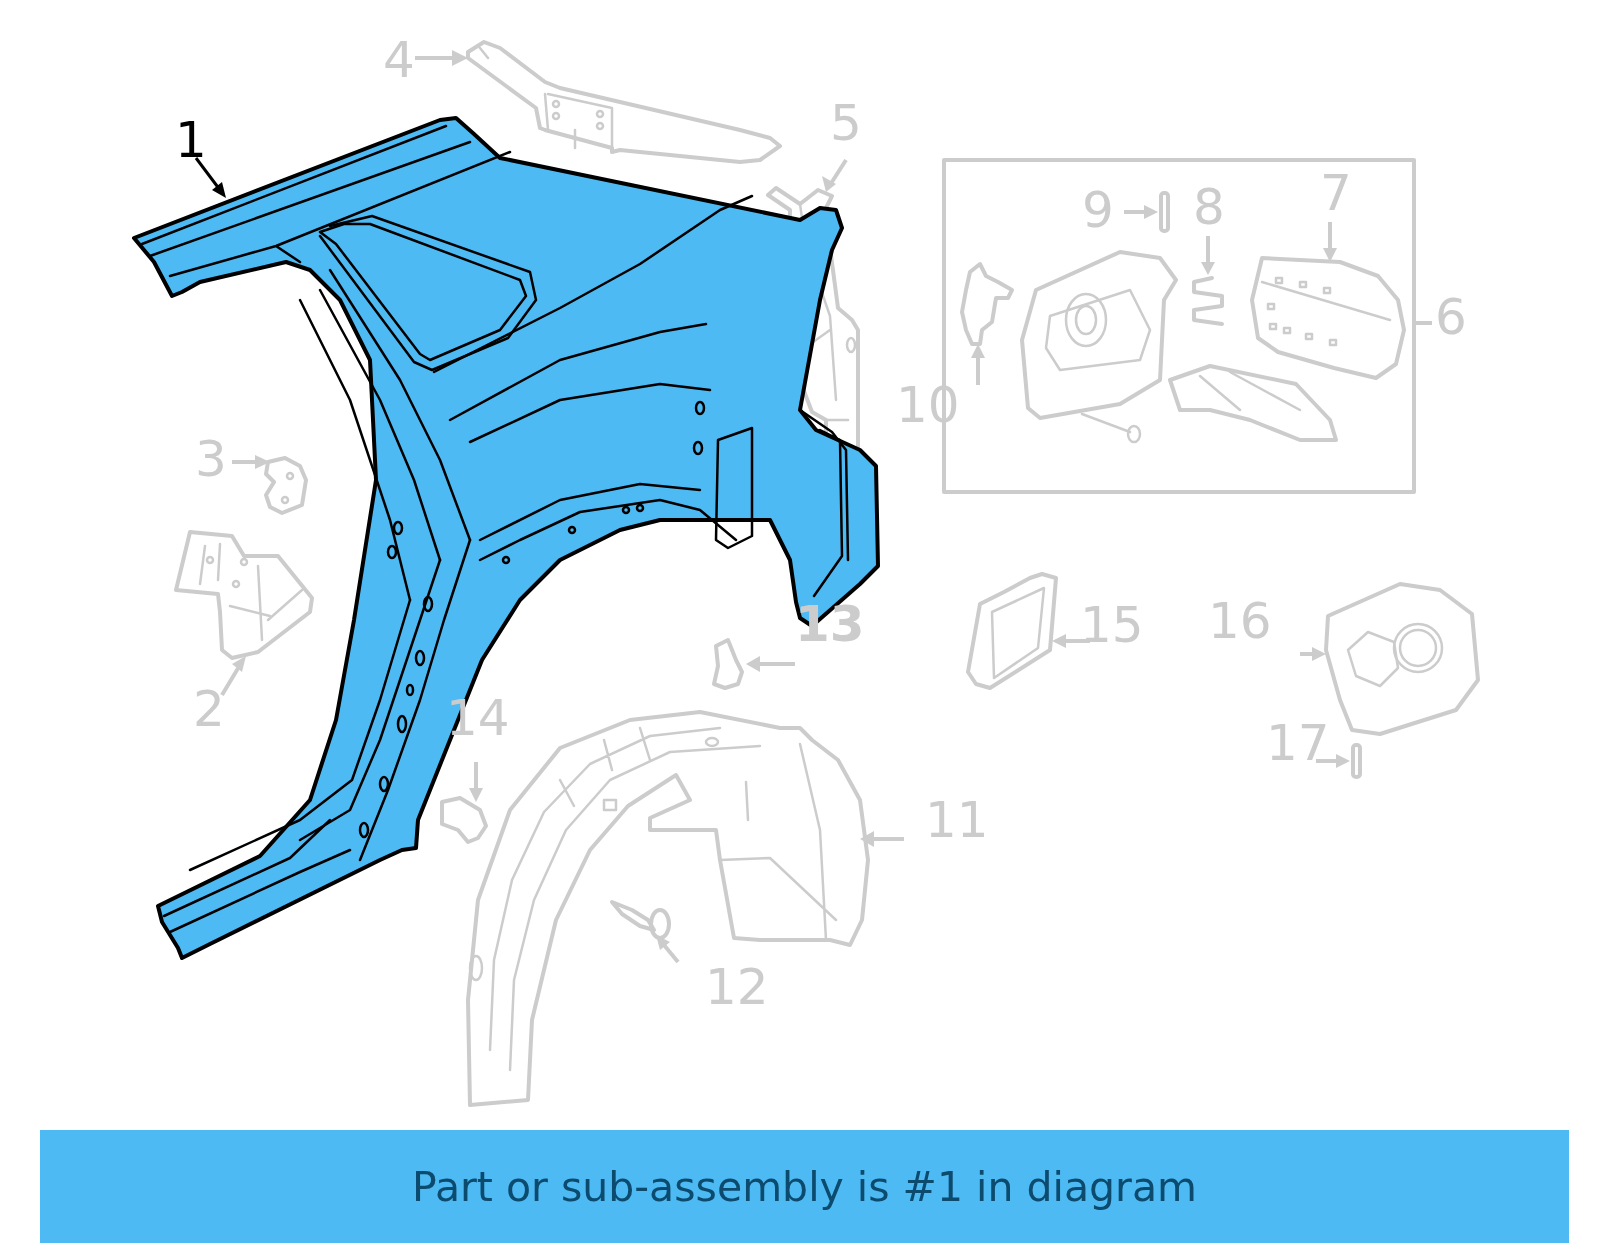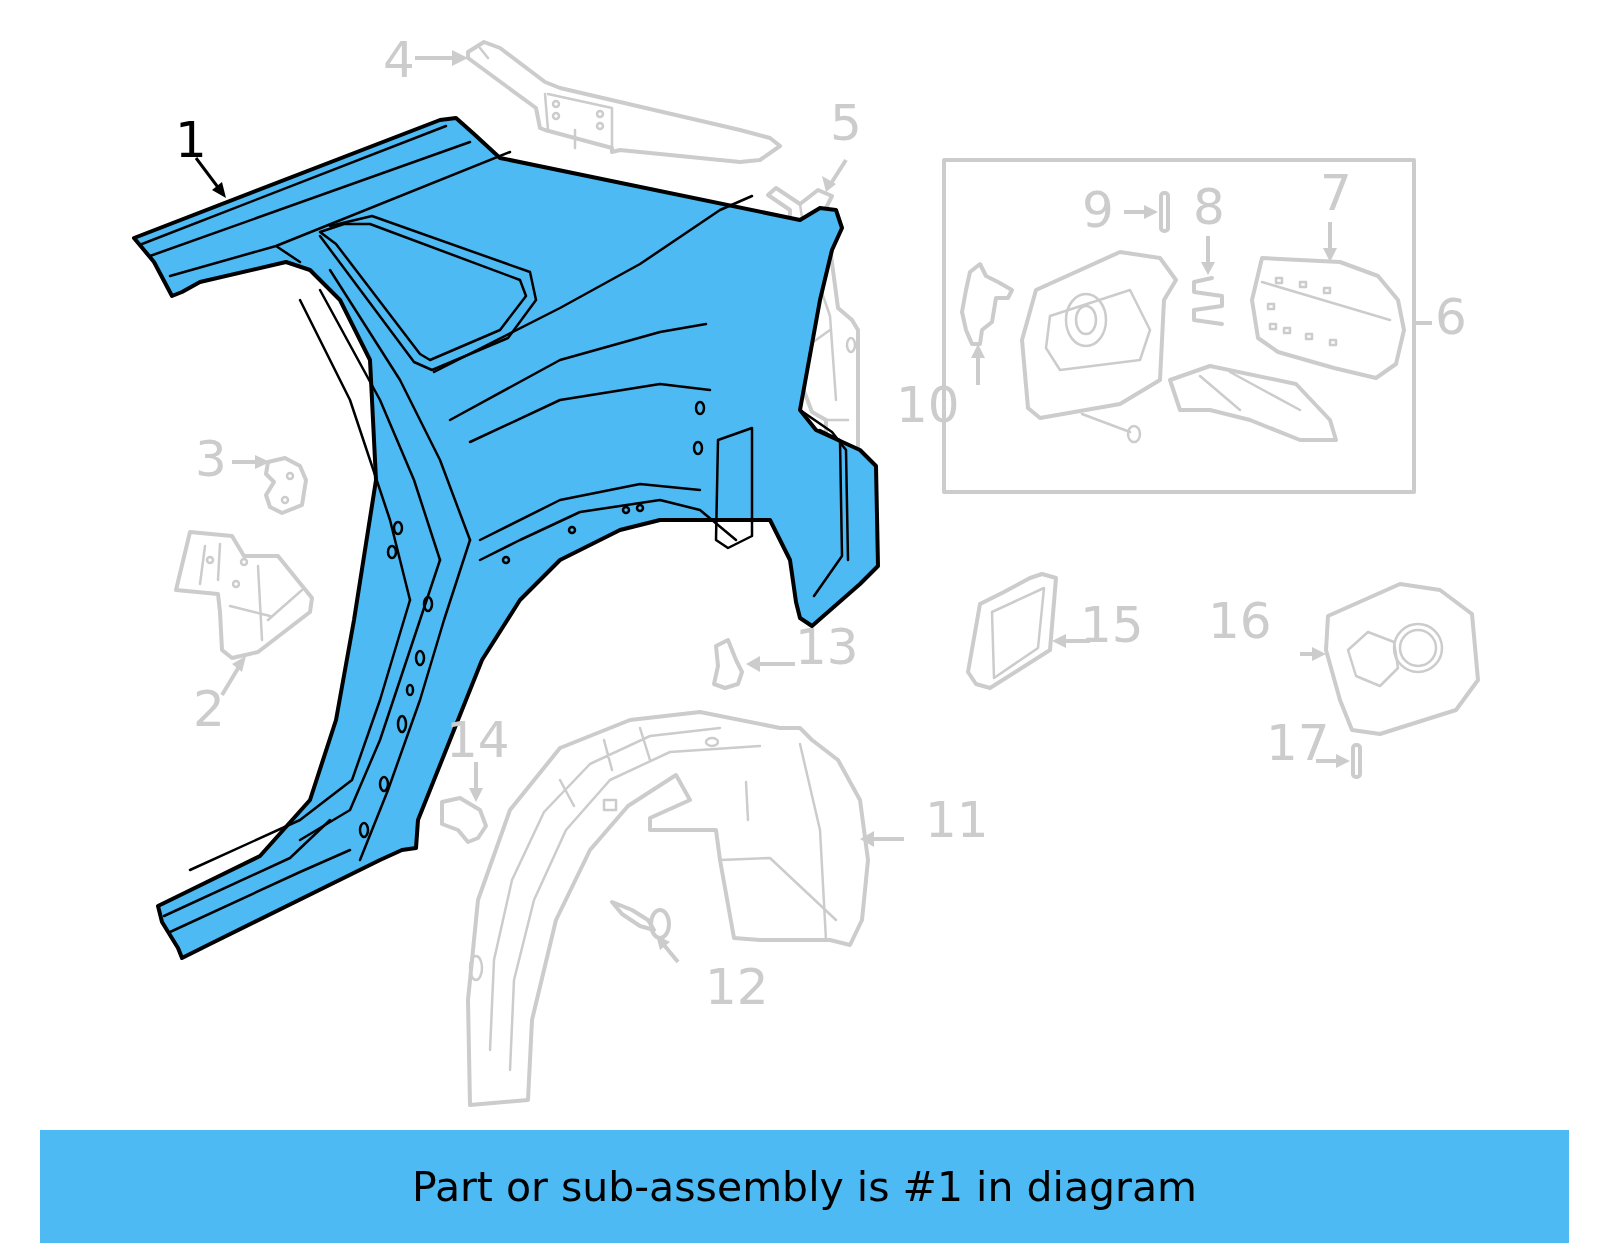--- a/index.html
+++ b/index.html
@@ -3,21 +3,21 @@
 <meta charset="utf-8">
 <style>
   html, body { margin: 0; padding: 0; background: #ffffff; }
   body { width: 1600px; height: 1249px; position: relative; overflow: hidden;
          font-family: "DejaVu Sans", sans-serif; }
   #diagram { position: absolute; left: 0; top: 0; width: 1600px; height: 1110px; }
   .callout { position: absolute; font-family: "DejaVu Sans", sans-serif; font-size: 50px;
              line-height: 1; color: #cccccc; }
   .callout.active { color: #000000; }
   #banner { position: absolute; left: 40px; top: 1130px; width: 1529px; height: 113px;
-            background: #4dbaf3; color: #000000; text-align: center;
+            background: #4dbaf3; color: #0c4a6e; text-align: center;
             font-family: "DejaVu Sans", sans-serif; font-size: 41px; line-height: 48px;
             display: flex; flex-direction: column; justify-content: center; }
   .ghost { fill: none; stroke: #cccccc; stroke-width: 4; stroke-linejoin: round; stroke-linecap: round; }
   .ghost-thin { fill: none; stroke: #cccccc; stroke-width: 2.5; stroke-linejoin: round; stroke-linecap: round; }
   .hl { fill: #4dbaf3; stroke: #000; stroke-width: 4; stroke-linejoin: round; }
   .hl-line { fill: none; stroke: #000; stroke-width: 2.5; stroke-linejoin: round; stroke-linecap: round; }
   .arrow-g { stroke: #cccccc; stroke-width: 4; fill: none; }
   .arrowhead-g { fill: #cccccc; }
 </style>
 </head>
@@ -193,21 +193,21 @@
 <span class="callout" style="left:195px;top:434px;">3</span>
 <span class="callout" style="left:383px;top:35px;">4</span>
 <span class="callout" style="left:830px;top:98px;">5</span>
 <span class="callout" style="left:1435px;top:292px;">6</span>
 <span class="callout" style="left:1320px;top:168px;">7</span>
 <span class="callout" style="left:1193px;top:182px;">8</span>
 <span class="callout" style="left:1082px;top:185px;">9</span>
 <span class="callout" style="left:896px;top:380px;">10</span>
 <span class="callout" style="left:905px;top:795px;margin-left:20px;">11</span>
 <span class="callout" style="left:675px;top:962px;margin-left:30px;">12</span>
-<span class="callout" style="left:795px;top:622px;">13</span>
-<span class="callout" style="left:446px;top:693px;margin-top:22px;">14</span>
+<span class="callout" style="left:795px;top:599px;font-weight:bold;">13</span>
+<span class="callout" style="left:446px;top:693px;">14</span>
 <span class="callout" style="left:1080px;top:600px;">15</span>
 <span class="callout" style="left:1208px;top:596px;">16</span>
 <span class="callout" style="left:1258px;top:718px;margin-left:8px;">17</span>
 
 <div id="banner">
   <div>Part or sub-assembly is #1 in diagram</div>
 </div>
 
 </body></html>

